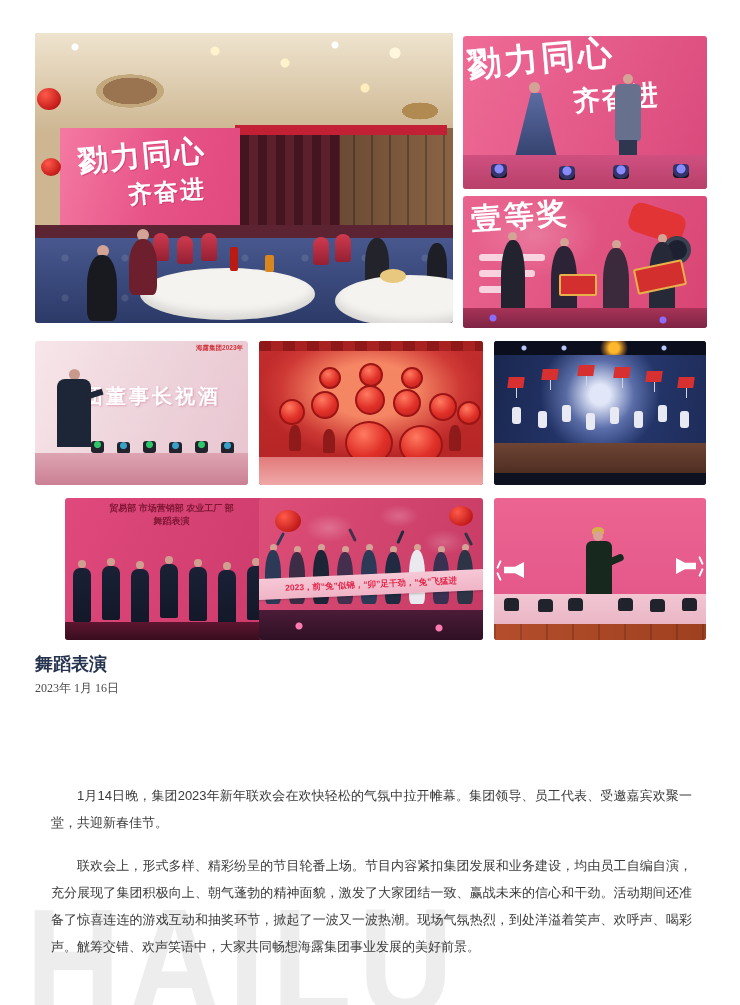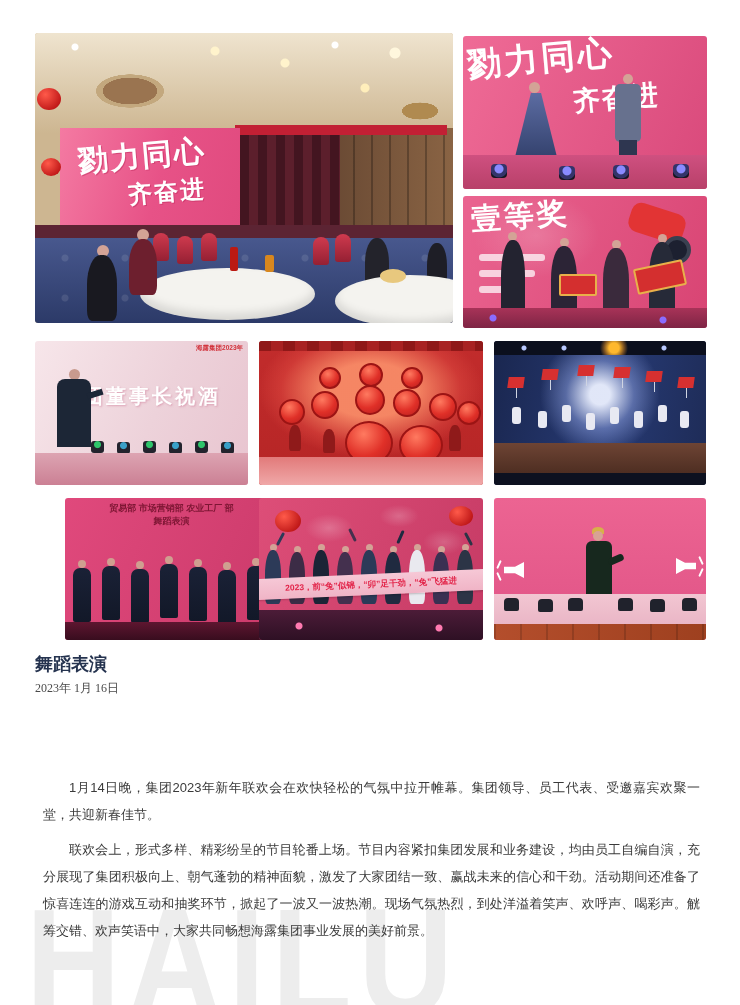--- a/index.html
+++ b/index.html
@@ -19,21 +19,21 @@
   .date{position:absolute;left:35px;top:680px;font-family:"Liberation Serif",serif;
         font-size:12px;color:#4a4a4a;z-index:2;}
   .badge{position:absolute;right:33px;top:653px;background:#1e2a49;color:#ffffff;
          font-family:"Liberation Serif",serif;font-size:19px;font-weight:600;
          padding:3px 14px 5px 14px;border-radius:8px;z-index:2;}
   .headline{position:absolute;left:35px;top:736px;font-size:17px;font-weight:800;
             color:#151515;z-index:2;display:flex;align-items:center;}
   .bullet{width:7px;height:7px;background:#151515;margin-right:8px;display:inline-block;}
   .bodytext{position:absolute;left:35px;top:766px;width:673px;z-index:1;
             font-size:13px;line-height:27px;color:#3a3a3a;text-align:justify;}
-  .bodytext p{margin:8px;text-indent:2em;}
+  .bodytext p{margin:16px;text-indent:2em;}
 
   
   .p1{left:35px;top:33px;width:418px;height:290px;background:#cdb691;}
   .p1-ceiling{left:0;top:0;width:418px;height:100px;background:
      radial-gradient(circle at 360px 20px,#fff7dd 0 5px,transparent 6px),
      radial-gradient(circle at 330px 55px,#ffeebb 0 4px,transparent 5px),
      radial-gradient(circle at 250px 30px,#fff3cc 0 4px,transparent 5px),
      radial-gradient(circle at 180px 18px,#fff3cc 0 4px,transparent 5px),
      radial-gradient(circle at 300px 12px,#ffffff 0 3px,transparent 4px),
      radial-gradient(circle at 40px 14px,#ffffff 0 3px,transparent 4px),

